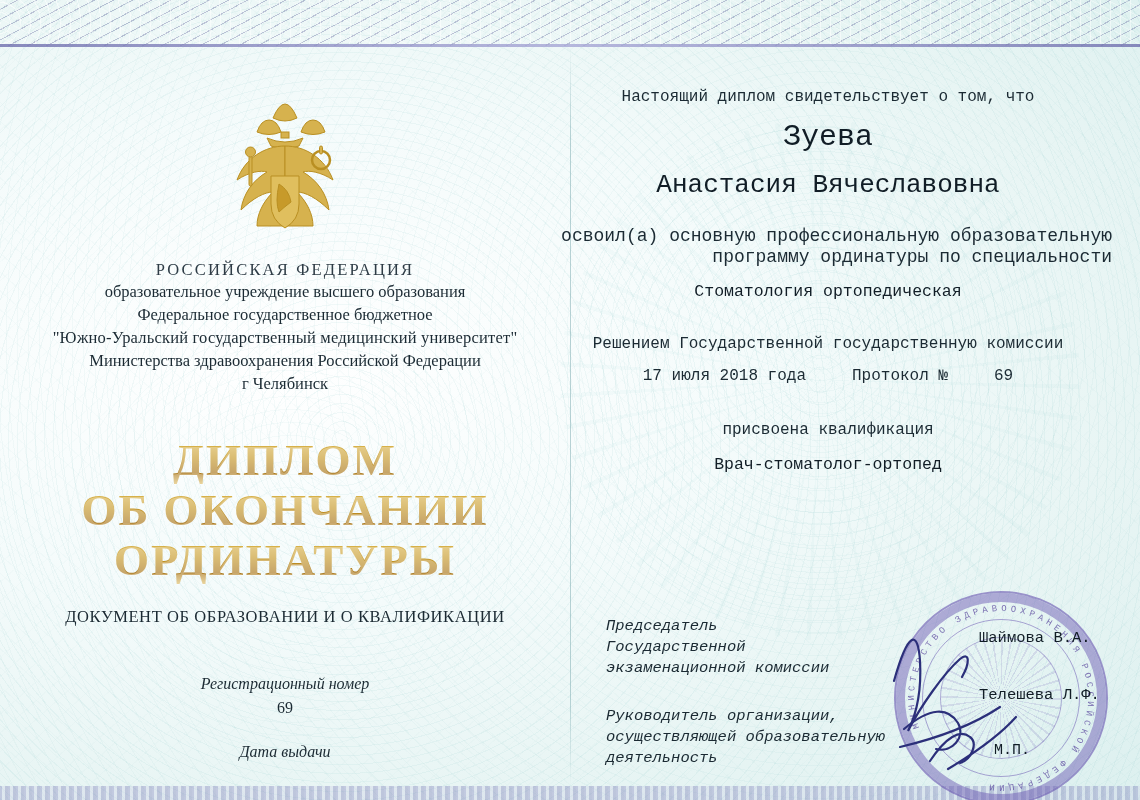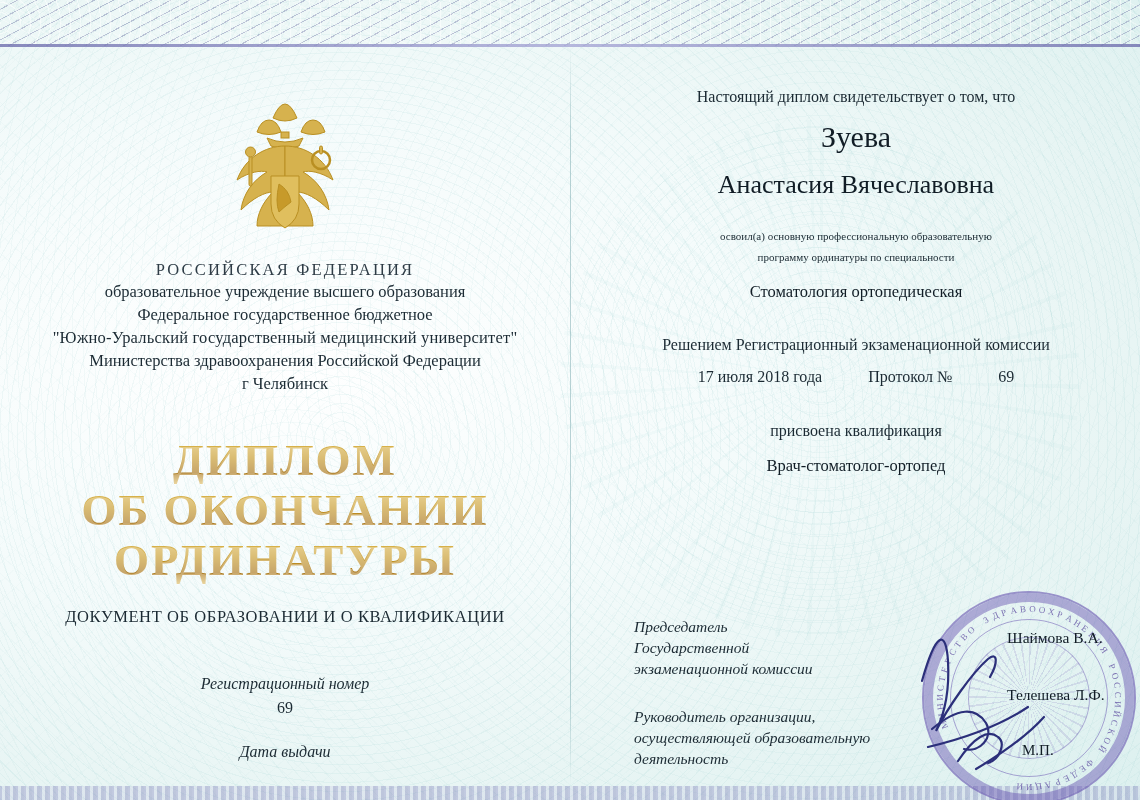--- a/index.html
+++ b/index.html
@@ -171,44 +171,46 @@
   .date-label {
     margin-top: 26px;
     font-size: 16px;
     font-style: italic;
     color: #1b2a33;
   }
 
   
   .right-page {
     position: absolute;
-    left: 572px; top: 46px;
+    left: 544px; top: 46px;
     width: 568px; height: 740px;
     text-align: center;
+    font-family: Liberation Mono, monospace;
   }
   .r-intro {
     margin-top: 42px;
     font-size: 16px;
     color: #1b2a33;
   }
   .r-surname {
     margin-top: 14px;
     font-size: 30px;
     color: #111d26;
   }
   .r-fullname {
     margin-top: 16px;
     font-size: 26px;
     color: #111d26;
   }
   .r-program {
     margin-top: 26px;
-    font-size: 11px;
+    font-size: 18px;
     line-height: 21px;
     color: #1b2a33;
+    text-align: right;
   }
   .r-specialty {
     margin-top: 14px;
     font-size: 16.5px;
     color: #111d26;
   }
   .r-attestation {
     margin-top: 118px;
     font-size: 16px;
     color: #1b2a33;
@@ -378,21 +380,21 @@
   <div class="right-page">
 
     <div class="r-intro">Настоящий диплом свидетельствует о том, что</div>
     <div class="r-surname">Зуева</div>
     <div class="r-fullname">Анастасия Вячеславовна</div>
 
     <div class="r-program">освоил(а) основную профессиональную образовательную</div>
     <div class="r-program" style="margin-top:0">программу ординатуры по специальности</div>
     <div class="r-specialty">Стоматология ортопедическая</div>
 
-    <div class="r-decision">Решением Регистрационный экзаменационной комиссии</div>
+    <div class="r-decision">Решением Государственной государственную комиссии</div>
 
     <div class="r-protocol-row">
       <span>17 июля 2018 года</span>
       <span>Протокол №</span>
       <span>69</span>
     </div>
 
     <div class="r-qual-label">присвоена квалификация</div>
     <div class="r-qual-value">Врач-стоматолог-ортопед</div>
 

